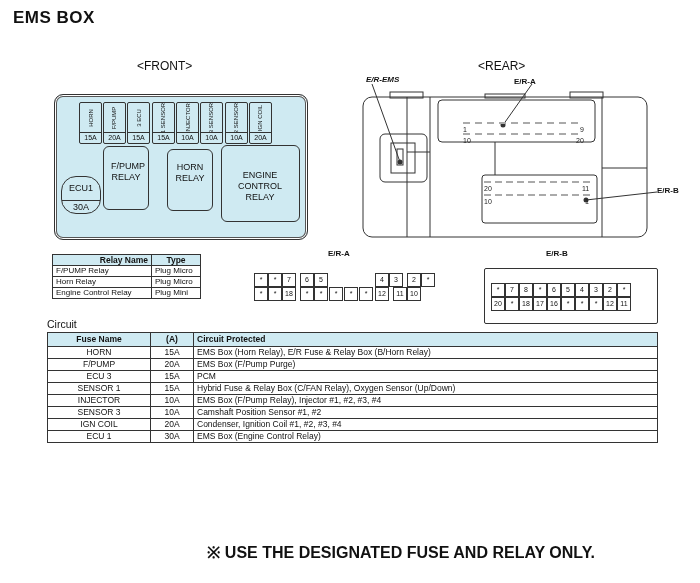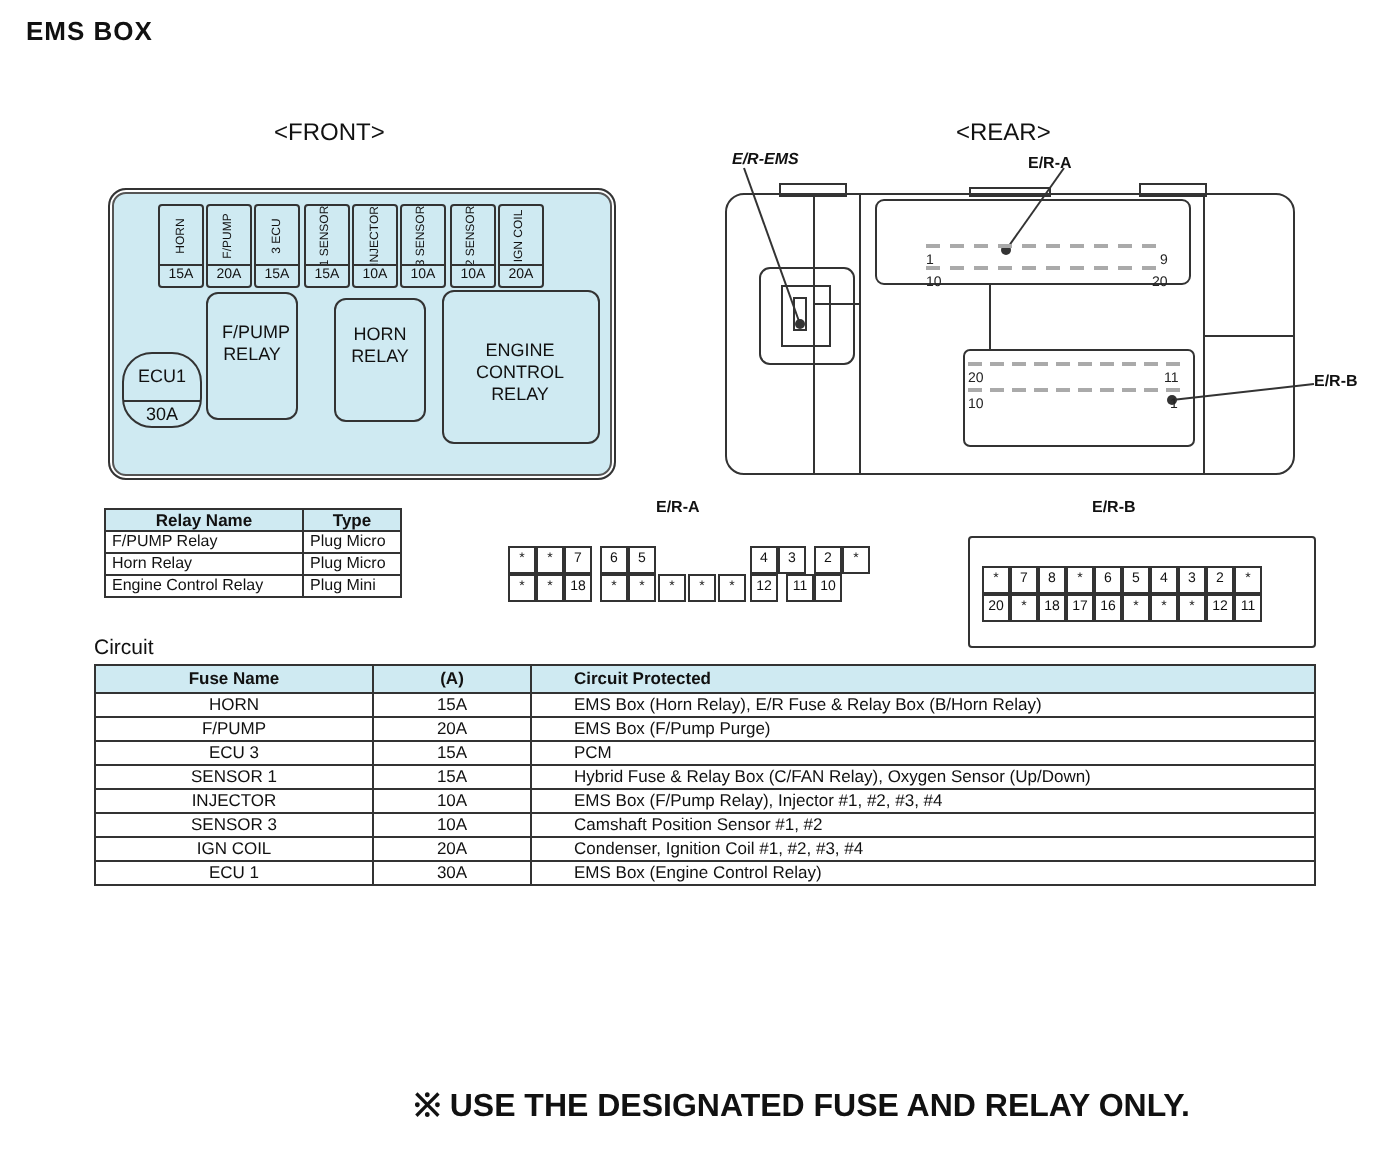--- a/index.html
+++ b/index.html
@@ -1,36 +1,36 @@
 <!DOCTYPE html>
 <html><head>
 <meta charset="utf-8">
 <style>
   html,body{margin:0;padding:0;background:#fff;}
   body{width:700px;height:583px;position:relative;overflow:hidden;font-family:"Liberation Sans",sans-serif;color:#111;}
   .abs{position:absolute;}
-  .title{left:13px;top:8px;font-size:13px;font-weight:bold;letter-spacing:0.5px;}
+  .title{left:13px;top:8px;font-size:17px;font-weight:bold;letter-spacing:0.5px;}
   .subttl{font-size:12px;}
   
   .front{left:54px;top:94px;width:252px;height:144px;background:#cfeaf2;border:1px solid #333;border-radius:9px;box-shadow:0 0 0 1px #fff inset,0 0 0 2px #555 inset;}
   .fuse{position:absolute;top:7px;width:21px;height:40px;border:1px solid #333;background:#cfeaf2;border-radius:2px;}
   .fuse .nm{position:absolute;left:0;top:0;width:21px;height:29px;display:flex;align-items:center;justify-content:center;}
   .fuse .nm span{display:block;transform:rotate(-90deg);font-size:6px;white-space:nowrap;}
   .fuse .amp{position:absolute;left:0;bottom:0;width:21px;height:10px;border-top:1px solid #333;font-size:7px;text-align:center;line-height:10px;}
   .relay{position:absolute;border:1px solid #333;border-radius:6px;background:#cfeaf2;font-size:9px;text-align:center;line-height:11px;}
   .ecu1{position:absolute;left:6px;top:81px;width:38px;height:36px;border:1px solid #333;border-radius:15px;background:#cfeaf2;}
   .ecu1 .n{height:23px;line-height:23px;font-size:9px;text-align:center;border-bottom:1px solid #333;}
   .ecu1 .a{font-size:9px;text-align:center;line-height:12px;}
   
   table{border-collapse:collapse;}
   .rtab{left:52px;top:254px;font-size:8px;}
   .rtab th,.rtab td{border:1px solid #333;padding:0 3px;height:10px;line-height:10px;}
   .rtab th{background:#cfeaf2;font-weight:bold;font-size:8.5px;}
   .ctab{left:47px;top:332px;width:611px;font-size:8.5px;}
-  .ctab th,.ctab td{border:1px solid #333;height:11px;line-height:11px;padding:0 21px;}
+  .ctab th,.ctab td{border:1px solid #333;height:11px;line-height:11px;padding:0 3px;}
   .ctab th{background:#cfeaf2;font-weight:bold;height:13px;}
   .ctab td.c{text-align:center;}
   .circuit-h{left:47px;top:318px;font-size:10.5px;font-weight:normal;}
   .note{left:207px;top:541px;font-size:16px;font-weight:bold;}
   .lbl{font-size:8px;font-weight:bold;}
   
   .pin{position:absolute;width:12px;height:12px;border:1px solid #333;font-size:7px;text-align:center;line-height:12px;background:#fff;}
 </style>
 </head>
 <body>
@@ -185,21 +185,21 @@
     <text x="124" y="111">20</text>
     <text x="222" y="111">11</text>
     <text x="124" y="124">10</text>
     <text x="225" y="124">1</text>
   </g>
 </svg>
 
 <table class="abs rtab">
   <thead>
       <tr>
-    <th style="width:92px;text-align:center;">Relay Name</th>
+    <th style="width:92px;text-align:right;">Relay Name</th>
     <th style="width:42px;">Type</th>
   </tr>
     </thead>
   <tbody id="relay-rows">
       <tr>
         <td>F/PUMP Relay</td>
         <td>Plug Micro</td>
       </tr>
       <tr>
         <td>Horn Relay</td>

